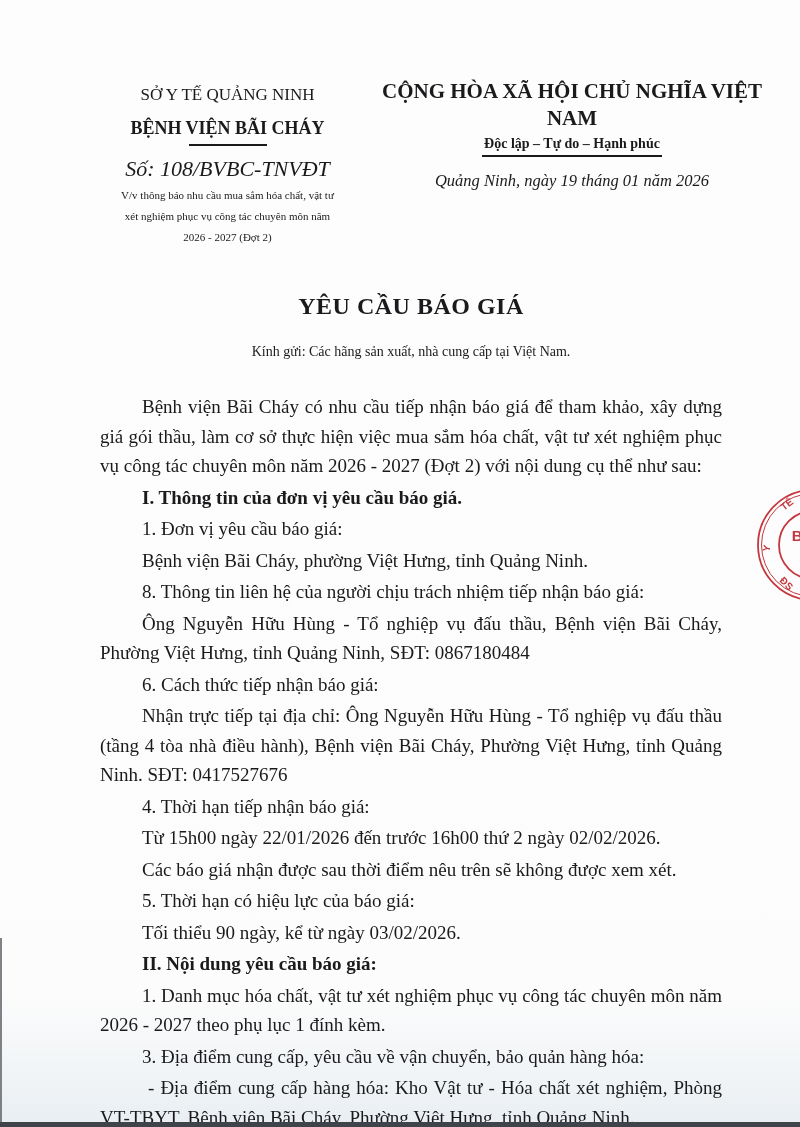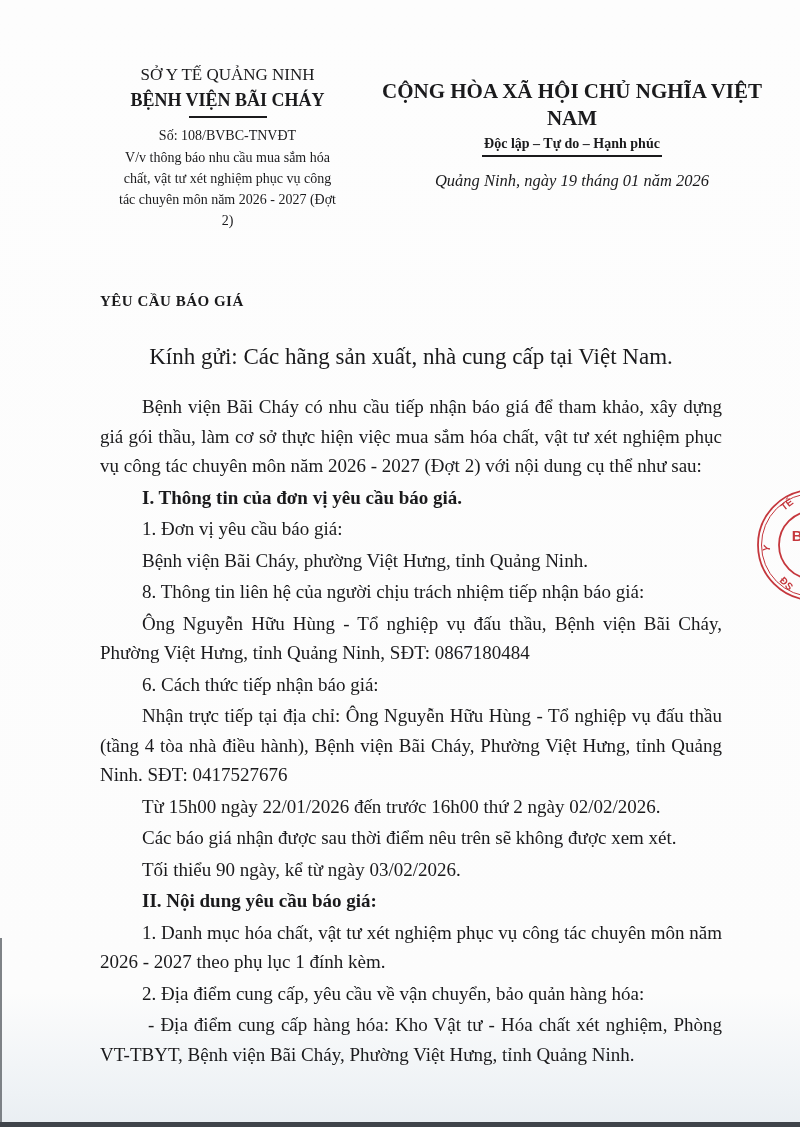--- a/index.html
+++ b/index.html
@@ -15,44 +15,44 @@
     background:linear-gradient(180deg,#fdfdfd 0%,#fcfcfc 88%,#eef2f5 97%,#e9eef2 100%);
     color:#1a1a1c;
     overflow:hidden;
   }
   
   .scan-bottom-edge{position:absolute;left:0;right:0;bottom:0;height:5px;background:#3f444a;}
   .scan-left-edge{position:absolute;left:0;top:938px;bottom:0;width:2px;background:#686d72;opacity:.85;}
 
   
   .header-left{
-    position:absolute;top:64px;left:95px;width:265px;
+    position:absolute;top:84px;left:95px;width:265px;
     text-align:center;line-height:1.25;
   }
   .org-dept{font-size:17px;}
-  .org-name{font-size:18px;font-weight:bold;margin-top:4px;}
+  .org-name{font-size:18px;font-weight:bold;margin-top:12px;}
   .org-underline{width:78px;border-bottom:2px solid #1a1a1c;margin:4px auto 9px auto;}
-  .doc-number{font-size:14px;}
-  .doc-subject{font-size:14px;line-height:21px;width:218px;margin:3px auto 11px auto;}
+  .doc-number{font-size:22px;font-style:italic;}
+  .doc-subject{font-size:11px;line-height:21px;width:218px;margin:3px auto 11px auto;}
 
   .header-right{
     position:absolute;top:78px;left:372px;width:400px;
     text-align:center;line-height:1.3;
   }
   .country{font-size:21px;font-weight:bold;}
   .motto{font-size:14px;font-weight:bold;display:inline-block;border-bottom:2px solid #1a1a1c;padding:0 2px 2px 2px;margin-top:1px;}
   .place-date{font-size:16.5px;font-style:italic;margin-top:13px;}
 
   .doc-title{
     position:absolute;top:293px;left:100px;width:622px;
-    text-align:left;font-size:15px;font-weight:bold;letter-spacing:.5px;
+    text-align:center;font-size:24px;font-weight:bold;letter-spacing:.5px;
   }
   .salutation{
     position:absolute;top:344px;left:100px;width:622px;
-    text-align:center;font-size:23px;
+    text-align:center;font-size:14px;
   }
 
   
   .body{
     position:absolute;top:392px;left:100px;width:622px;
     font-size:19px;line-height:29.5px;text-align:justify;
   }
   .body p{margin:0 0 2px 0;text-indent:42px;}
   .body p.bold{font-weight:bold;}
   .body p.dash{text-indent:48px;}
@@ -87,26 +87,28 @@
 
   <div class="body">
     <p>Bệnh viện Bãi Cháy có nhu cầu tiếp nhận báo giá để tham khảo, xây dựng giá gói thầu, làm cơ sở thực hiện việc mua sắm hóa chất, vật tư xét nghiệm phục vụ công tác chuyên môn năm 2026 - 2027 (Đợt 2) với nội dung cụ thể như sau:</p>
     <p class="bold">I. Thông tin của đơn vị yêu cầu báo giá.</p>
     <p>1. Đơn vị yêu cầu báo giá:</p>
     <p>Bệnh viện Bãi Cháy, phường Việt Hưng, tỉnh Quảng Ninh.</p>
     <p>8. Thông tin liên hệ của người chịu trách nhiệm tiếp nhận báo giá:</p>
     <p>Ông Nguyễn Hữu Hùng - Tổ nghiệp vụ đấu thầu, Bệnh viện Bãi Cháy, Phường Việt Hưng, tỉnh Quảng Ninh, SĐT: 0867180484</p>
     <p>6. Cách thức tiếp nhận báo giá:</p>
     <p>Nhận trực tiếp tại địa chỉ: Ông Nguyễn Hữu Hùng - Tổ nghiệp vụ đấu thầu (tầng 4 tòa nhà điều hành), Bệnh viện Bãi Cháy, Phường Việt Hưng, tỉnh Quảng Ninh. SĐT: 0417527676</p>
+    <p>4. Thời hạn tiếp nhận báo giá:</p>
     <p>Từ 15h00 ngày 22/01/2026 đến trước 16h00 thứ 2 ngày 02/02/2026.</p>
     <p>Các báo giá nhận được sau thời điểm nêu trên sẽ không được xem xét.</p>
+    <p>5. Thời hạn có hiệu lực của báo giá:</p>
     <p>Tối thiểu 90 ngày, kể từ ngày 03/02/2026.</p>
     <p class="bold">II. Nội dung yêu cầu báo giá:</p>
     <p>1. Danh mục hóa chất, vật tư xét nghiệm phục vụ công tác chuyên môn năm 2026 - 2027 theo phụ lục 1 đính kèm.</p>
-    <p>2. Địa điểm cung cấp, yêu cầu về vận chuyển, bảo quản hàng hóa:</p>
+    <p>3. Địa điểm cung cấp, yêu cầu về vận chuyển, bảo quản hàng hóa:</p>
     <p class="dash">- Địa điểm cung cấp hàng hóa: Kho Vật tư - Hóa chất xét nghiệm, Phòng VT-TBYT, Bệnh viện Bãi Cháy, Phường Việt Hưng, tỉnh Quảng Ninh.</p>
 
   </div>
 
   <svg class="stamp" viewBox="0 0 120 124" aria-hidden="true">
     <circle cx="60" cy="62" r="55" fill="none" stroke="#c5373d" stroke-width="1.8"></circle>
     <circle cx="60" cy="62" r="51.5" fill="none" stroke="#c5373d" stroke-width="1"></circle>
     <circle cx="60" cy="62" r="34" fill="none" stroke="#c5373d" stroke-width="1.8"></circle>
     <text class="center-txt" x="60" y="58" text-anchor="middle">BỆNH</text>
     <text class="center-txt" x="60" y="76" text-anchor="middle">BÃI</text>

